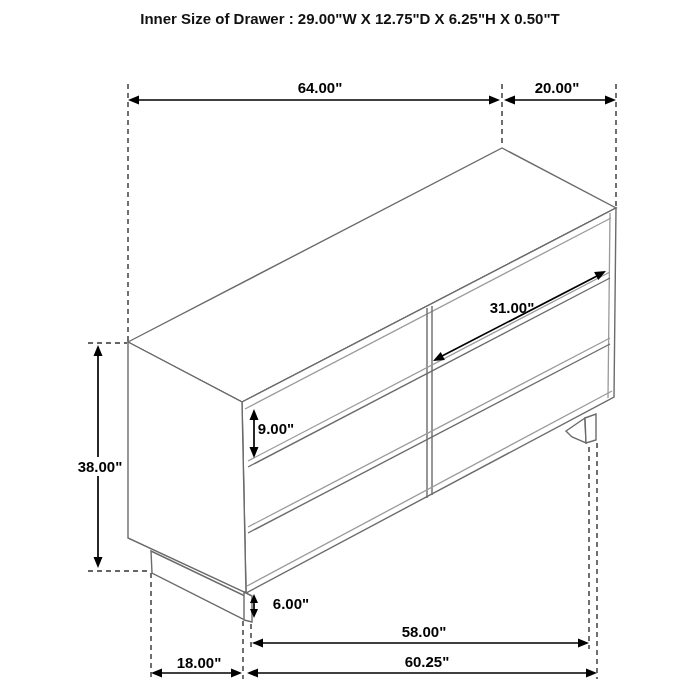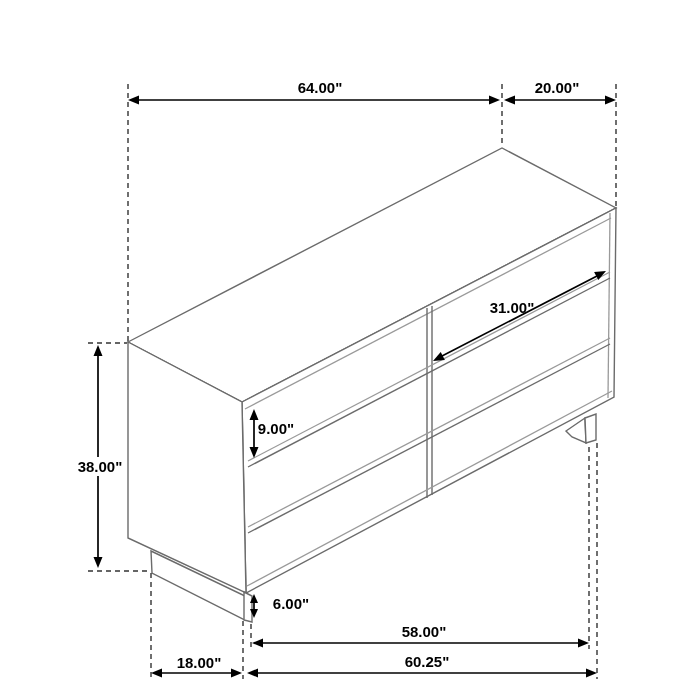--- a/index.html
+++ b/index.html
@@ -14,20 +14,21 @@
   .dash{stroke:#333;stroke-width:1.4;fill:none;stroke-dasharray:5 4;}
   .dim{stroke:#000;stroke-width:1.7;fill:none;}
   .head{fill:#000;stroke:none;}
   .lblbg{fill:#ffffff;stroke:none;}
 </style>
 </head>
 <body>
 
 <div class="stage">
 
+  <div class="title">Inner Size of Drawer : 29.00"W X 12.75"D X 6.25"H X 0.50"T</div>
 
   <svg width="700" height="700" viewBox="0 0 700 700">
 
     <g>
 
       <path class="face" d="M128,342 L502,148 L616,208 L242,402 Z"></path>
 
       <path class="face" d="M242,402 L616,208 L614,397 L246,593 Z"></path>
 
       <path class="face" d="M128,342 L242,402 L246,593 L128,538 Z"></path>

